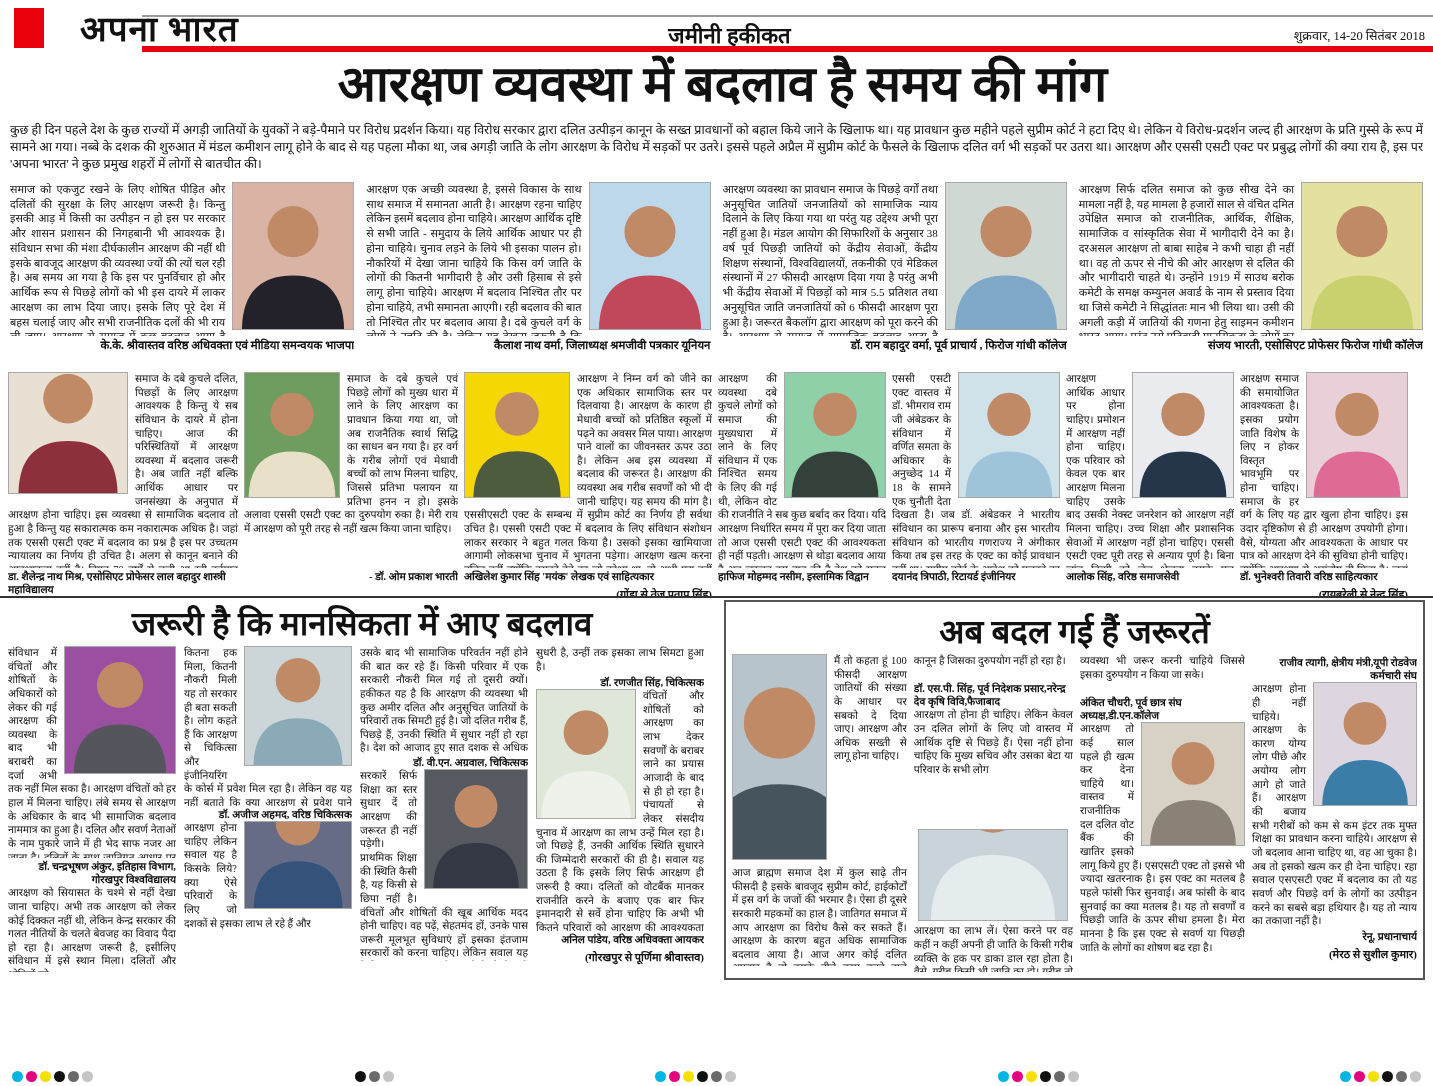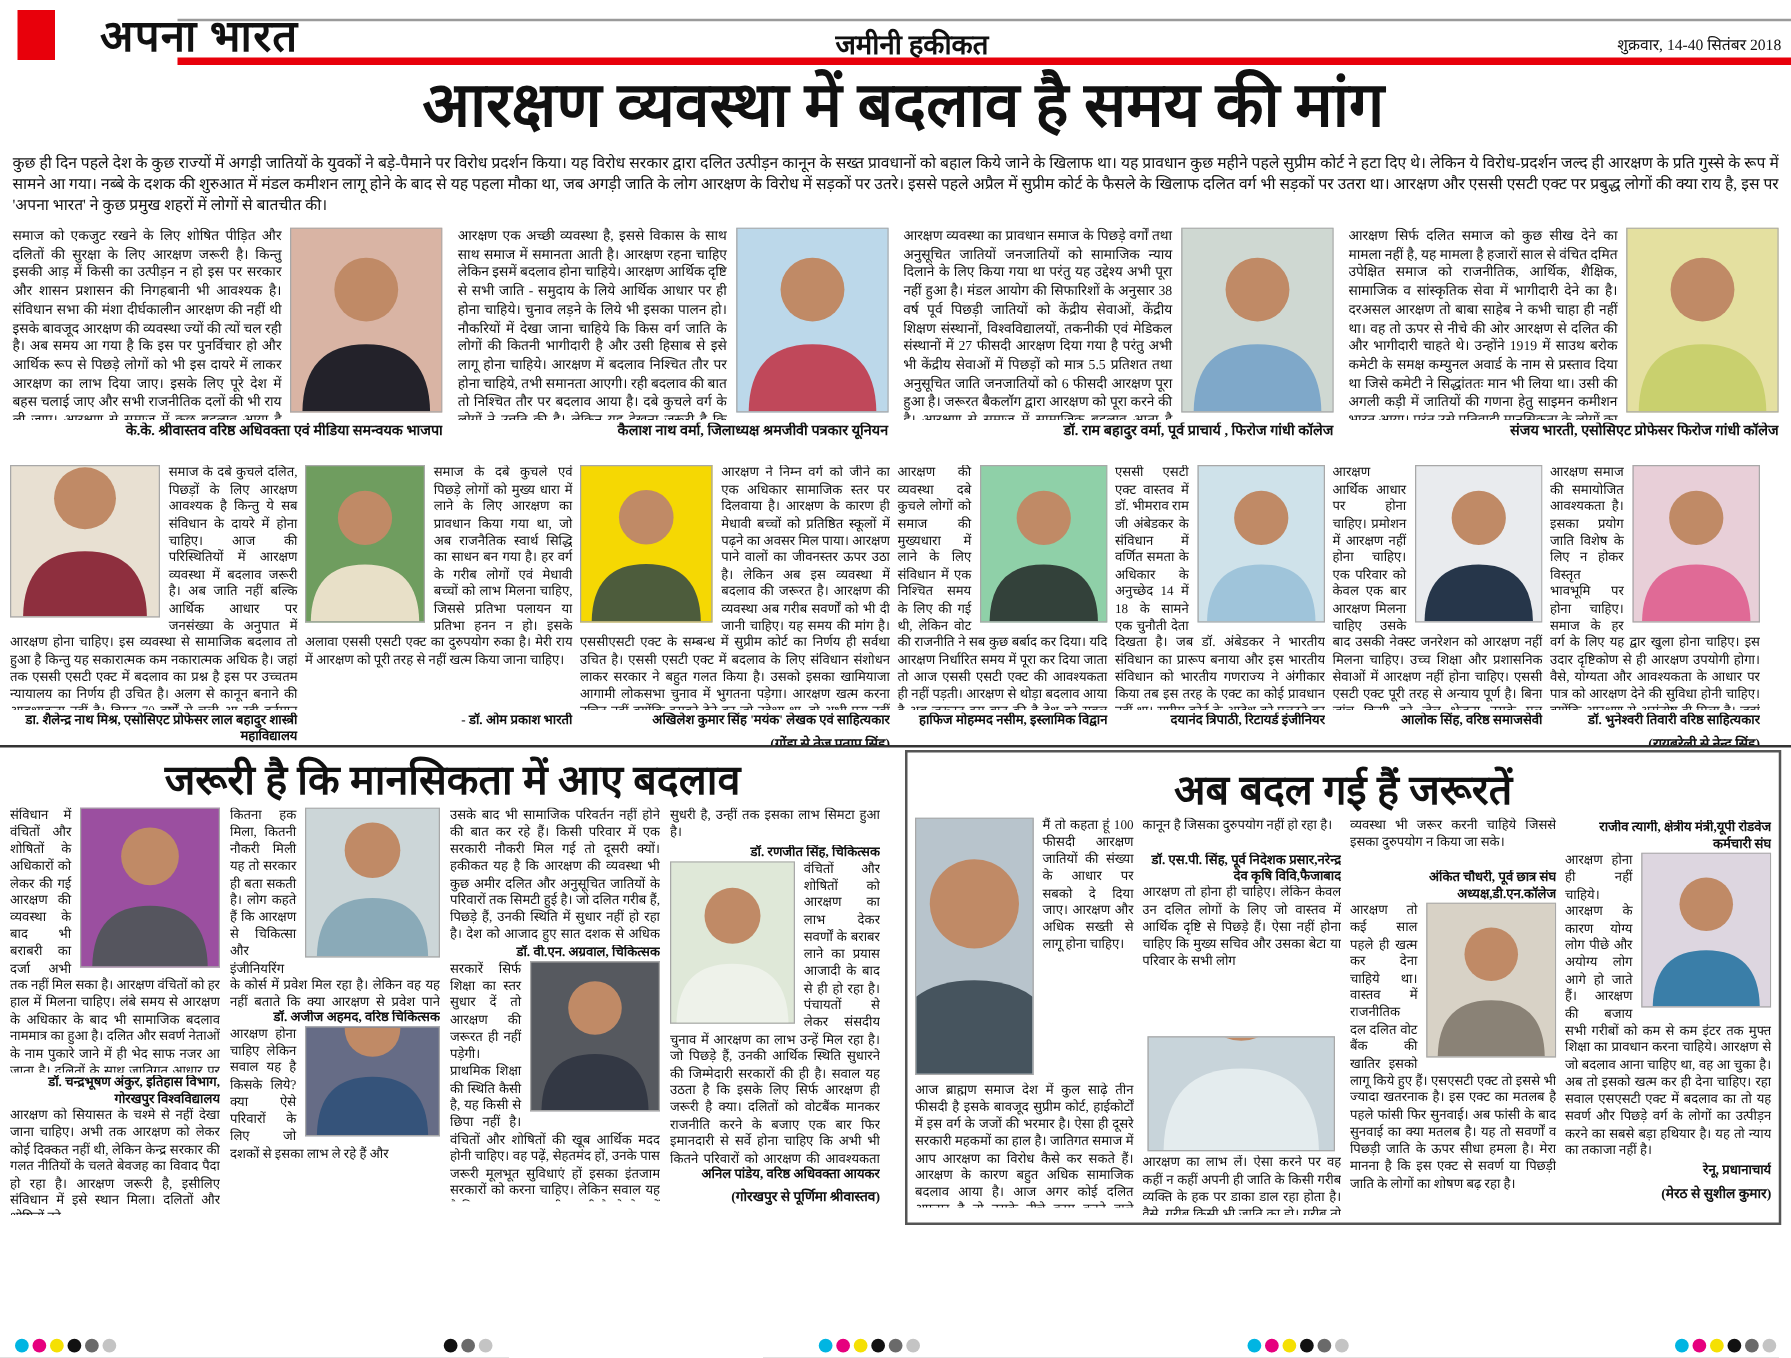--- a/index.html
+++ b/index.html
@@ -22,21 +22,21 @@
 
   .sec-heads { display:flex; height:62px; align-items:center; }
   .sec-heads .h { flex:1; text-align:center; font-size:38px; font-weight:bold; line-height:1.1; overflow:hidden; }
 
   
   .flow { text-align:justify; overflow:hidden; }
   .photo { border:1px solid #a8a8a8; overflow:hidden; display:flex; align-items:flex-end; justify-content:center; }
   .fr { float:right; margin:0 0 4px 7px; }
   .fl { float:left; margin:0 7px 4px 0; }
   .byline { display:block; text-align:right; font-weight:bold; font-size:11.5px; line-height:1.25; margin-top:2px; overflow:hidden; }
-  .byline.center { text-align:right; }
+  .byline.center { text-align:left; }
   .credit { display:block; text-align:right; font-weight:bold; font-size:11px; margin-top:3px; }
 
   
   .row1 { display:flex; gap:12px; padding:8px 10px 2px; height:192px; }
   .row1 .card { flex:1; overflow:hidden; }
   .row1 .flow { font-size:11px; line-height:1.34; height:154px; }
   .row1 .photo { width:122px; height:148px; }
 
   
   .row2 { display:flex; gap:6px; padding:6px 8px 0; height:232px; border-bottom:2px solid #333; }
@@ -98,21 +98,21 @@
 </head>
 <body>
 
 <div class="page">
 
   <div class="masthead">
     <div class="logo-box"></div>
     <div class="paper-name">अपना भारत</div>
     <div class="top-rule"></div>
     <div class="center-title">जमीनी हकीकत</div>
-    <div class="date-line">शुक्रवार, 14-40 सितंबर 2018</div>
+    <div class="date-line">शुक्रवार, 14-20 सितंबर 2018</div>
     <div class="red-rule"></div>
   </div>
 
   <div class="main-headline">आरक्षण व्यवस्था में बदलाव है समय की मांग</div>
   <div class="intro">कुछ ही दिन पहले देश के कुछ राज्यों में अगड़ी जातियों के युवकों ने बड़े-पैमाने पर विरोध प्रदर्शन किया। यह विरोध सरकार द्वारा दलित उत्पीड़न कानून के सख्त प्रावधानों को बहाल किये जाने के खिलाफ था। यह प्रावधान कुछ महीने पहले सुप्रीम कोर्ट ने हटा दिए थे। लेकिन ये विरोध-प्रदर्शन जल्द ही आरक्षण के प्रति गुस्से के रूप में सामने आ गया। नब्बे के दशक की शुरुआत में मंडल कमीशन लागू होने के बाद से यह पहला मौका था, जब अगड़ी जाति के लोग आरक्षण के विरोध में सड़कों पर उतरे। इससे पहले अप्रैल में सुप्रीम कोर्ट के फैसले के खिलाफ दलित वर्ग भी सड़कों पर उतरा था। आरक्षण और एससी एसटी एक्ट पर प्रबुद्ध लोगों की क्या राय है, इस पर 'अपना भारत' ने कुछ प्रमुख शहरों में लोगों से बातचीत की।</div>
 
 
   <div class="row1">
     <div class="card">
       <div class="flow"><div class="photo p1 fr">

